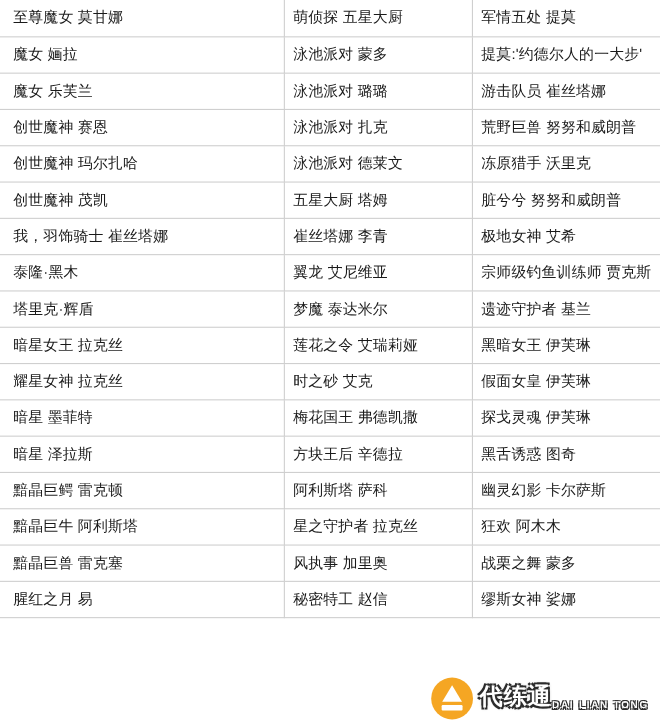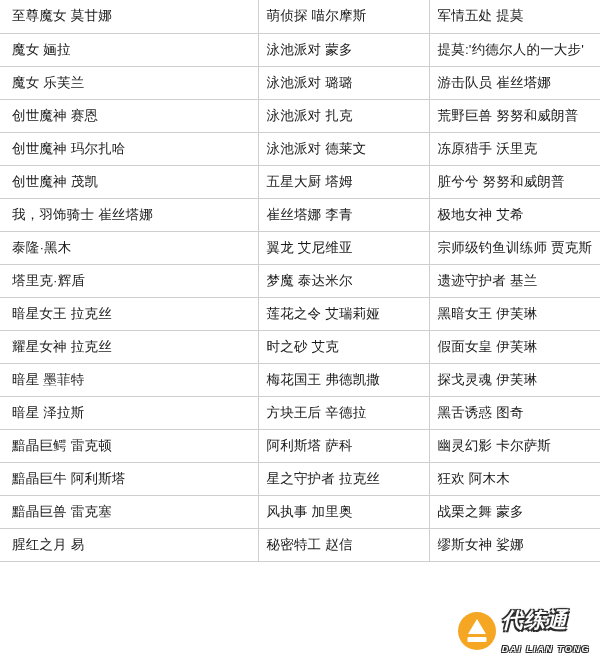--- a/index.html
+++ b/index.html
@@ -77,23 +77,22 @@
     left: 50%;
     bottom: 8px;
     transform: translateX(-50%);
     width: 19px;
     height: 5px;
     background: #ffffff;
     border-radius: 1px;
   }
   .wm-text {
     display: flex;
-    flex-direction: column;
+    flex-direction: row;
     line-height: 1.05;
-    font-style: italic;
   }
   .wm-cn {
     font-size: 21px;
     font-weight: bold;
     color: #ffffff;
     text-shadow:
       -1.5px -1.5px 0 #2b2b2b, 1.5px -1.5px 0 #2b2b2b,
       -1.5px 1.5px 0 #2b2b2b, 1.5px 1.5px 0 #2b2b2b,
       0 0 3px #2b2b2b;
     letter-spacing: 1px;
@@ -110,21 +109,21 @@
     text-align: center;
   }
 </style>
 </head>
 <body>
 
 <table id="skin-table">
   <tbody>
       <tr>
         <td class="col-a">至尊魔女 莫甘娜</td>
-        <td class="col-b">萌侦探 喵尔摩斯</td>
+        <td class="col-b">萌侦探 五星大厨</td>
         <td class="col-c">军情五处 提莫</td>
       </tr>
       <tr>
         <td class="col-a">魔女 婳拉</td>
         <td class="col-b">泳池派对 蒙多</td>
         <td class="col-c">提莫:'约德尔人的一大步'</td>
       </tr>
       <tr>
         <td class="col-a">魔女 乐芙兰</td>
         <td class="col-b">泳池派对 璐璐</td>

